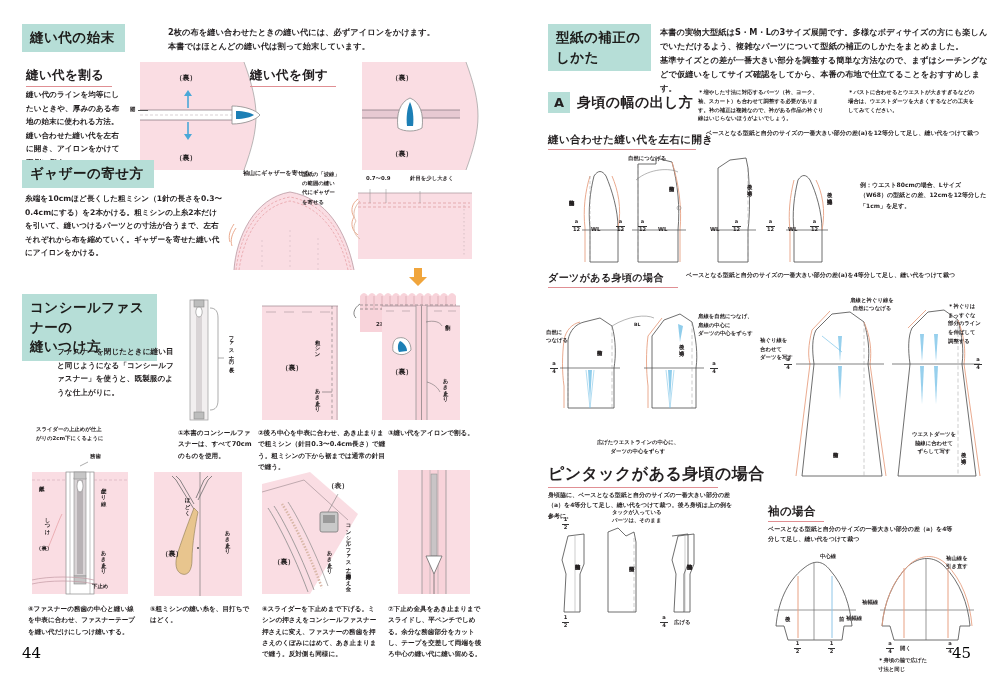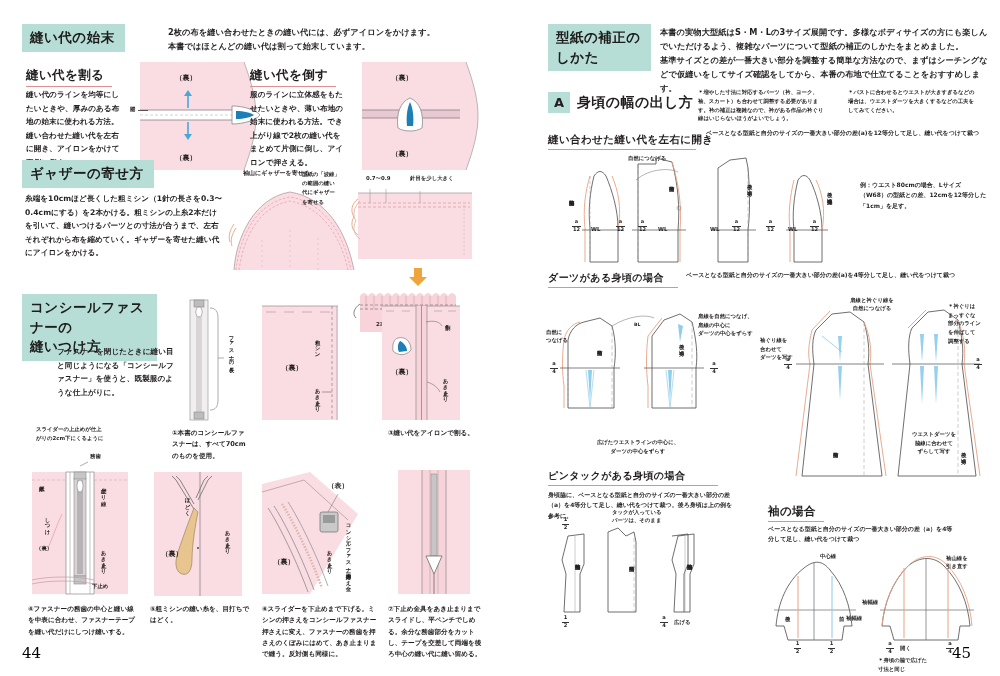--- a/index.html
+++ b/index.html
@@ -67,21 +67,20 @@
         <text x="46" y="98" font-size="7" font-weight="bold" fill="#231f20" text-anchor="middle">（裏）</text>
       </svg>
       <div class="abs tiny vert" style="left:-11px;top:40px;">開く</div>
       <div class="abs" style="left:-2px;top:48px;width:10px;height:1px;background:#555;"></div>
     </div>
 
     <div class="abs" style="left:250px;top:64px;">
       <span class="sub-head-plain">縫い代を倒す</span>
       <div style="height:1.2px;background:#e08f93;width:86px;margin-top:2px;"></div>
     </div>
-    <div class="abs body-txt" style="left:250px;top:88px;width:98px;">服のラインに立体感をもたせたいときや、薄い布地の始末に使われる方法。でき上がり線で2枚の縫い代をまとめて片側に倒し、アイロンで押さえる。</div>
 
     <div class="abs" style="left:362px;top:62px;">
       <svg width="130" height="108" viewBox="0 0 130 108">
         <path d="M0,0 H104 C112,22 116,38 116,54 C116,70 112,86 104,108 H0 Z" fill="#fadde3"></path>
         <path d="M104,0 C112,22 116,38 116,54 C116,70 112,86 104,108" fill="none" stroke="#9c9c9c" stroke-width="0.7"></path>
         <rect x="0" y="48" width="98" height="8" fill="#e7c9d2"></rect>
         <line x1="0" y1="48" x2="98" y2="48" stroke="#8d7d86" stroke-width="0.8"></line>
         <line x1="0" y1="56" x2="98" y2="56" stroke="#8d7d86" stroke-width="0.8"></line>
 
         <path d="M48,36 C58,40 62,52 60,66 C54,70 42,70 36,66 C34,52 38,40 48,36 Z" fill="#ffffff" stroke="#8a8a8a" stroke-width="0.8"></path>
@@ -221,22 +220,25 @@
         <path d="M20,42 C28,40 33,46 33,54 C28,60 20,60 15,55 C14,48 16,43 20,42 Z" fill="#ffffff" stroke="#8a8a8a" stroke-width="0.8"></path>
         <path d="M22,45 C26,47 29,51 29,55 L21,56 C19,52 20,47 22,45 Z" fill="#1c7fb5"></path>
         <path d="M48,26 C56,24 62,26 64,30" fill="none" stroke="#5a5a5a" stroke-width="0.5"></path>
         <path d="M49,86 C56,88 60,92 62,96" fill="none" stroke="#5a5a5a" stroke-width="0.5"></path>
         <text x="24" y="78" font-size="7" font-weight="bold" fill="#231f20" text-anchor="middle">（裏）</text>
       </svg>
       <div class="abs tiny vert" style="left:66px;top:24px;">割る</div>
       <div class="abs tiny vert" style="left:64px;top:78px;">あき止まり</div>
     </div>
 
-    <div class="abs cap" style="left:172px;top:428px;width:78px;">
+    <div class="abs cap" style="left:178px;top:428px;width:78px;">
       <span>①</span><span>本書のコンシールファスナーは、すべて70cmのものを使用。</span>
+    </div>
+    <div class="abs cap" style="left:258px;top:428px;width:128px;">
+      <span>②</span><span>後ろ中心を中表に合わせ、あき止まりまで粗ミシン（針目0.3〜0.4cm長さ）で縫う。粗ミシンの下から裾までは通常の針目で縫う。</span>
     </div>
     <div class="abs cap" style="left:388px;top:428px;width:86px;">
       <span>③</span><span>縫い代をアイロンで割る。</span>
     </div>
 
     <div class="abs tiny" style="left:36px;top:425px;width:70px;line-height:1.65;">スライダーの上止めが仕上がりの2cm下にくるように</div>
     <div class="abs" style="left:28px;top:458px;">
       <svg width="104" height="140" viewBox="0 0 104 140">
         <rect x="4" y="14" width="34" height="122" fill="#fadde3"></rect>
         <rect x="66" y="14" width="34" height="122" fill="#fadde3"></rect>
@@ -532,21 +534,21 @@
         <div class="tiny" style="font-size:5.2px;">4</div>
       </div>
       <div class="abs" style="left:186px;top:48px;text-align:center;">
         <div class="tiny" style="font-size:5.2px;">a</div>
         <div style="height:.6px;background:#333;width:8px;margin:0 auto;"></div>
         <div class="tiny" style="font-size:5.2px;">4</div>
       </div>
     </div>
 
     <div class="abs" style="left:48px;top:464px;">
-      <span class="sub-head-plain" style="font-size:10px;">ピンタックがある身頃の場合</span>
+      <span class="sub-head-plain" style="font-size:16px;">ピンタックがある身頃の場合</span>
       <div style="height:1.1px;background:#e08f93;width:170px;margin-top:2px;"></div>
     </div>
     <div class="abs tiny6" style="left:48px;top:490px;width:190px;line-height:1.72;">身頃脇に、ベースとなる型紙と自分のサイズの一番大きい部分の差（a）を4等分して足し、縫い代をつけて裁つ。後ろ身頃は上の例を参考に。</div>
 
     <div class="abs" style="left:50px;top:522px;">
       <svg width="180" height="110" viewBox="0 0 180 110">
 
         <g>
           <path d="M18,14 L34,12 L34,42 L30,52 L30,90 L14,90 L16,52 L12,38 Z" fill="#ffffff" stroke="#4a4a4a" stroke-width="0.8"></path>
           <line x1="25" y1="14" x2="25" y2="90" stroke="#9a9a9a" stroke-width="0.5"></line>

